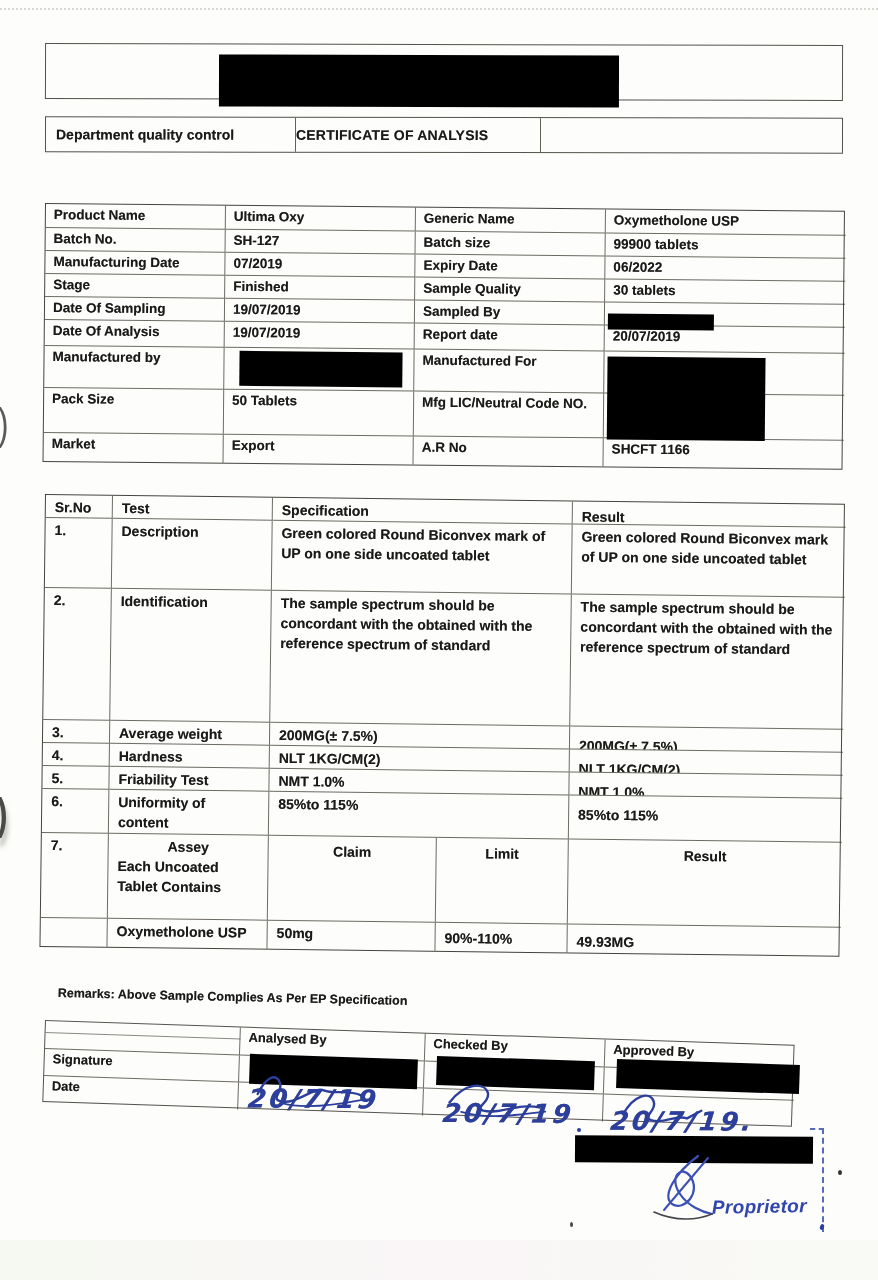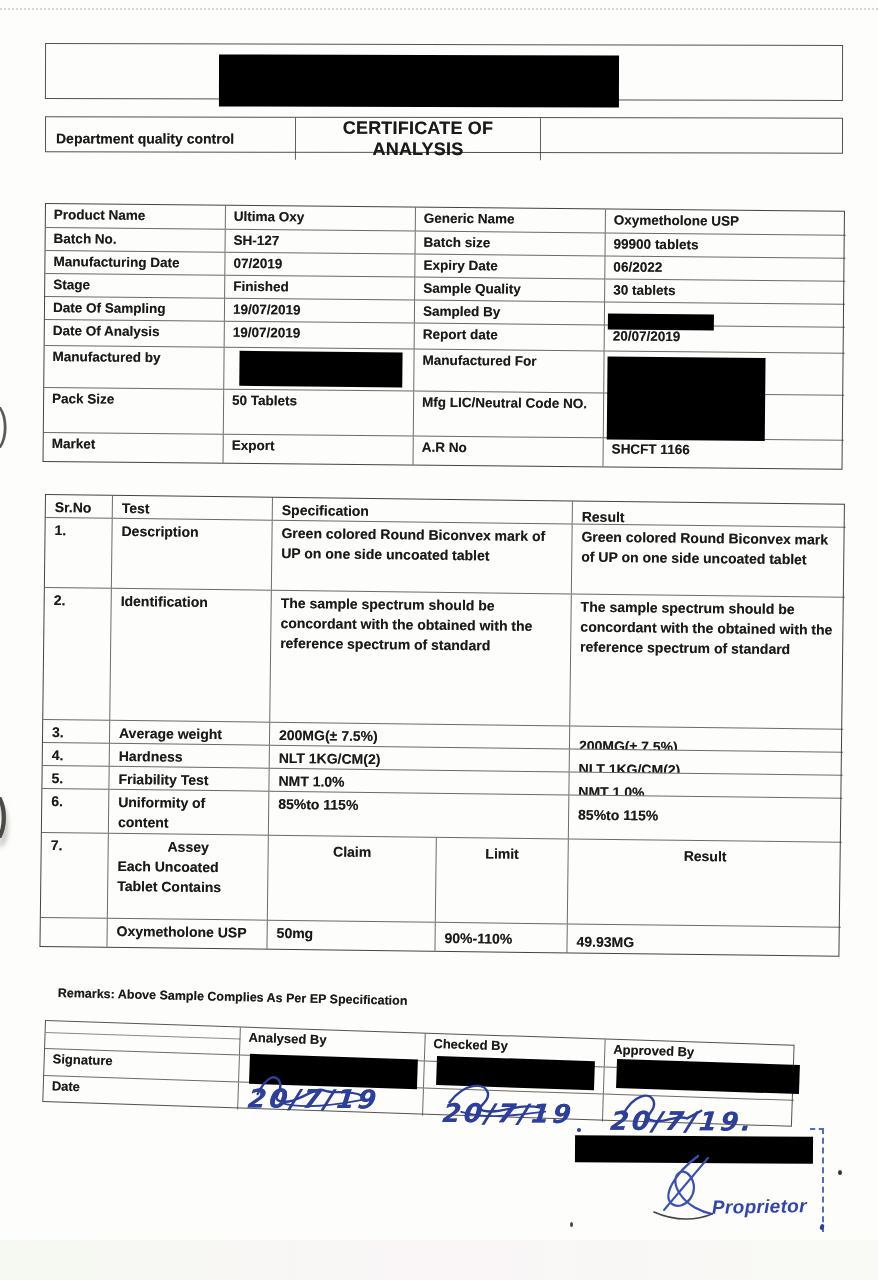--- a/index.html
+++ b/index.html
@@ -18,21 +18,21 @@
             border:1.6px solid rgba(55,52,46,.85); transform:rotate(.15deg); }
   .hdr-redact { position:absolute; left:173px; top:10px; width:400px; height:52px; background:#000; }
 
   
   .deptbar { position:absolute; left:45px; top:117px; width:798px; height:36px;
              border:1.5px solid rgba(55,52,46,.85); display:grid; grid-template-columns:250px 245px 300px;
              transform:rotate(.1deg); }
   .deptbar > div { border-right:1.2px solid rgba(60,56,50,.8); display:flex; align-items:center; }
   .deptbar > div:last-child { border-right:none; }
   .dept-label { padding-left:10px; font-size:14px; font-weight:700; }
-  .coa-title { width:100%; text-align:center; font-size:18px; font-weight:700; letter-spacing:.2px; }
+  .coa-title { width:100%; text-align:left; font-size:14px; font-weight:700; letter-spacing:.2px; }
 
   
   .ptable { position:absolute; left:45px; top:203px; width:800px;
             border:1.6px solid rgba(50,47,42,.9); transform:rotate(.55deg); transform-origin:top left;
             display:grid; grid-template-columns:180px 190px 190px 240px;
             grid-template-rows:24px 23px 23px 23px 23px 26px 42px 45px 28px; }
   .pc { border-right:1.1px solid rgba(62,58,50,.75); border-bottom:1.1px solid rgba(62,58,50,.75);
         font-size:13.5px; font-weight:700; padding:3px 8px 0 8px; overflow:hidden; line-height:1.25; }
   .pc.c4 { border-right:none; }
   .pc.rlast { border-bottom:none; }

